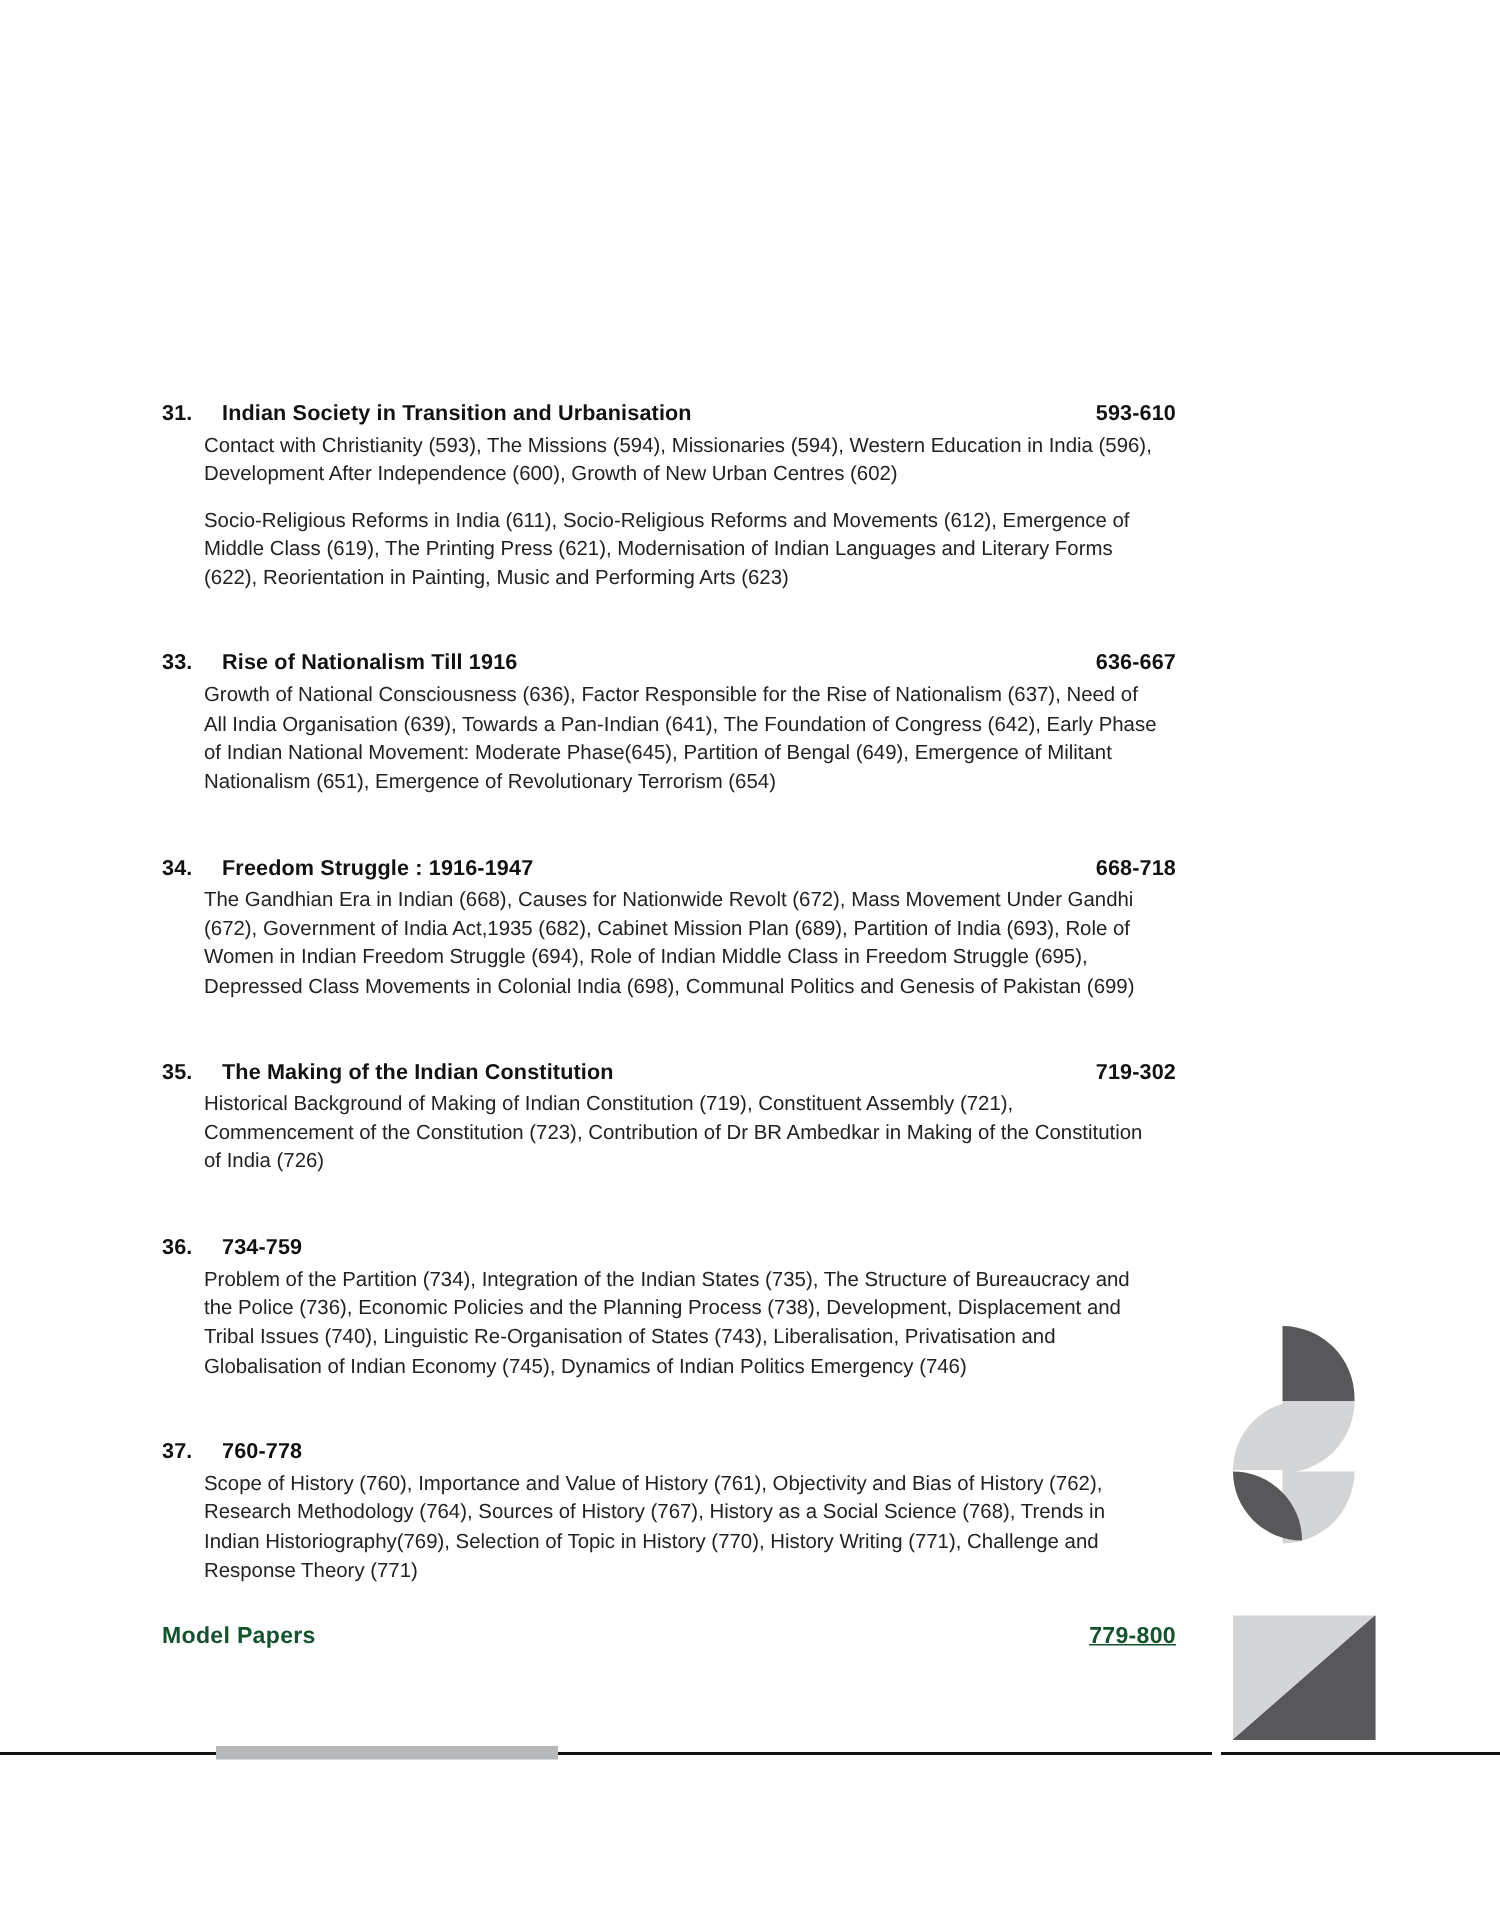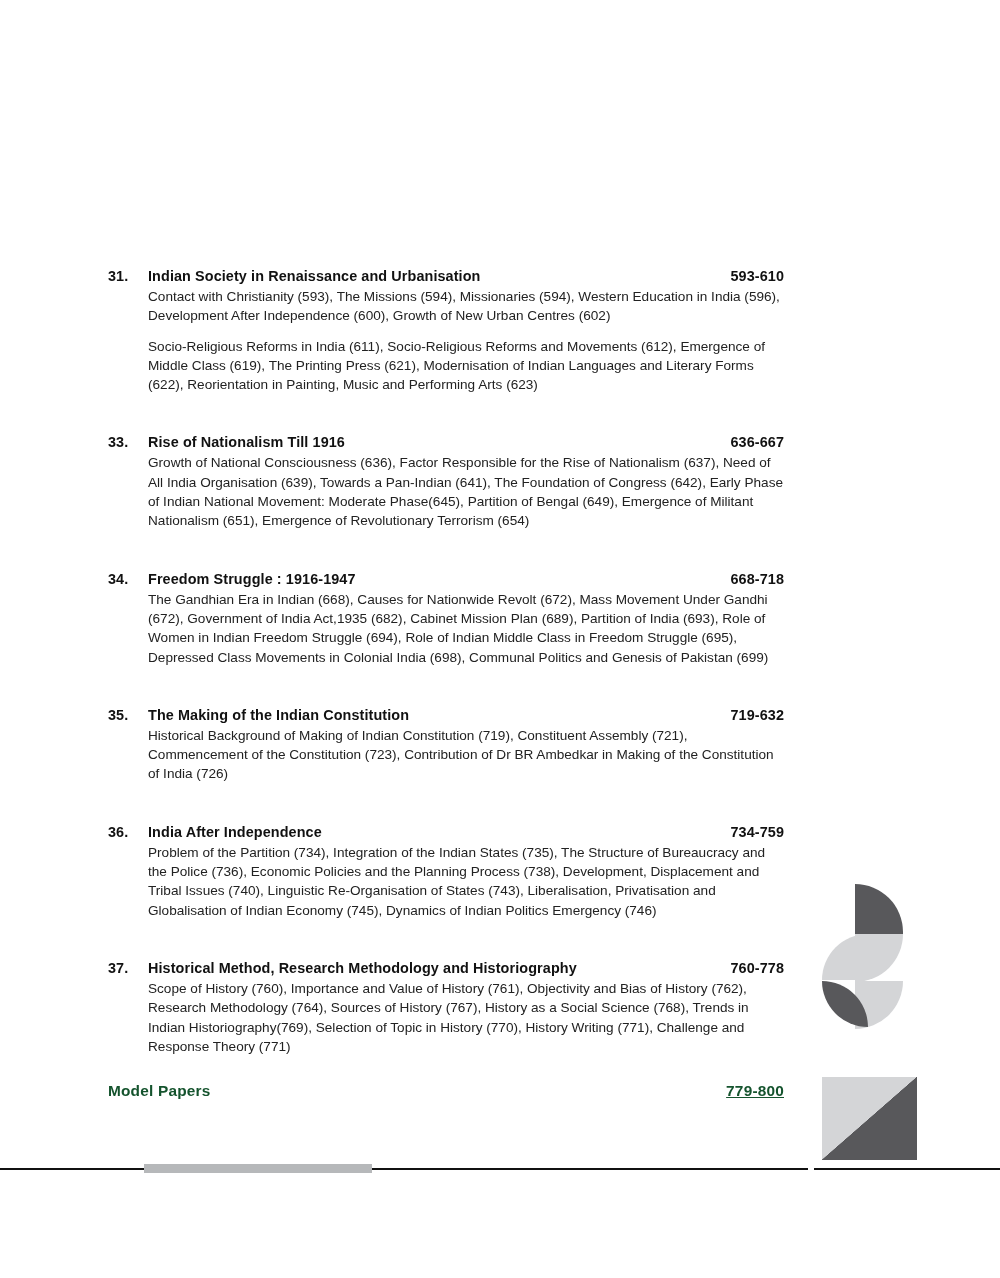--- a/index.html
+++ b/index.html
@@ -52,21 +52,21 @@
     flex: 1 1 auto;
     padding-right: 10px;
   }
   .entry-pages {
     flex: 0 0 auto;
     text-align: center;
     white-space: nowrap;
   }
 
   .entry-body {
-    margin-left: 40px;
+    margin-left: 28px;
     font-size: 13.6px;
     line-height: 1.42;
     color: #222222;
     text-align: left;
     max-width: 636px;
   }
 
   .model-papers {
     margin-top: 26px;
     display: flex;
@@ -181,21 +181,21 @@
 </head>
 <body>
 
 <div class="page">
 
   <div class="toc">
 
     <div class="entry">
       <div class="entry-head">
         <span class="entry-num">31.</span>
-        <span class="entry-title">Indian Society in Renaissance and Urbanisation</span>
+        <span class="entry-title">Indian Society in Transition and Urbanisation</span>
         <span class="entry-pages">593-610</span>
       </div>
       <div class="entry-body">Contact with Christianity (593), The Missions (594), Missionaries (594), Western Education in India (596), Development  After Independence (600), Growth of New Urban Centres (602)</div>
     </div>
 
     <div class="entry">
       <div class="entry-body">Socio-Religious Reforms in India (611), Socio-Religious Reforms and Movements (612), Emergence of Middle Class (619), The Printing Press (621), Modernisation of Indian Languages and Literary Forms (622), Reorientation in Painting, Music and Performing Arts (623)</div>
     </div>
 
     <div class="entry">
@@ -213,38 +213,36 @@
         <span class="entry-title">Freedom Struggle : 1916-1947</span>
         <span class="entry-pages">668-718</span>
       </div>
       <div class="entry-body">The Gandhian Era in Indian (668), Causes for Nationwide Revolt (672), Mass Movement Under Gandhi (672), Government of India Act,1935 (682), Cabinet Mission Plan (689), Partition of  India (693), Role of Women in Indian Freedom Struggle (694), Role of Indian Middle Class in Freedom Struggle (695), Depressed Class Movements in Colonial India (698), Communal Politics and Genesis of Pakistan (699)</div>
     </div>
 
     <div class="entry">
       <div class="entry-head">
         <span class="entry-num">35.</span>
         <span class="entry-title">The Making of the Indian Constitution</span>
-        <span class="entry-pages">719-632</span>
+        <span class="entry-pages">719-302</span>
       </div>
       <div class="entry-body">Historical Background of Making of Indian Constitution (719), Constituent Assembly (721), Commencement of the Constitution (723), Contribution of Dr BR Ambedkar in Making of the Constitution of India (726)</div>
     </div>
 
     <div class="entry">
       <div class="entry-head">
         <span class="entry-num">36.</span>
-        <span class="entry-title">India After Independence</span>
         <span class="entry-pages">734-759</span>
       </div>
       <div class="entry-body">Problem of the Partition (734), Integration of the Indian States (735), The Structure of Bureaucracy and the Police (736), Economic Policies and the Planning Process (738), Development, Displacement and Tribal Issues (740), Linguistic Re-Organisation of States (743), Liberalisation, Privatisation and Globalisation of Indian Economy (745), Dynamics of Indian Politics Emergency (746)</div>
     </div>
 
     <div class="entry">
       <div class="entry-head">
         <span class="entry-num">37.</span>
-        <span class="entry-title">Historical Method, Research Methodology and Historiography</span>
         <span class="entry-pages">760-778</span>
       </div>
       <div class="entry-body">Scope of History (760), Importance and Value of History (761), Objectivity and Bias of History (762), Research Methodology (764), Sources of History (767), History as a Social Science (768), Trends in Indian Historiography(769), Selection of Topic in History (770), History Writing (771), Challenge and Response Theory (771)</div>
     </div>
 
     <div class="model-papers">
       <span class="mp-title">Model Papers</span>
       <span class="mp-pages">779-800</span>
     </div>
 

